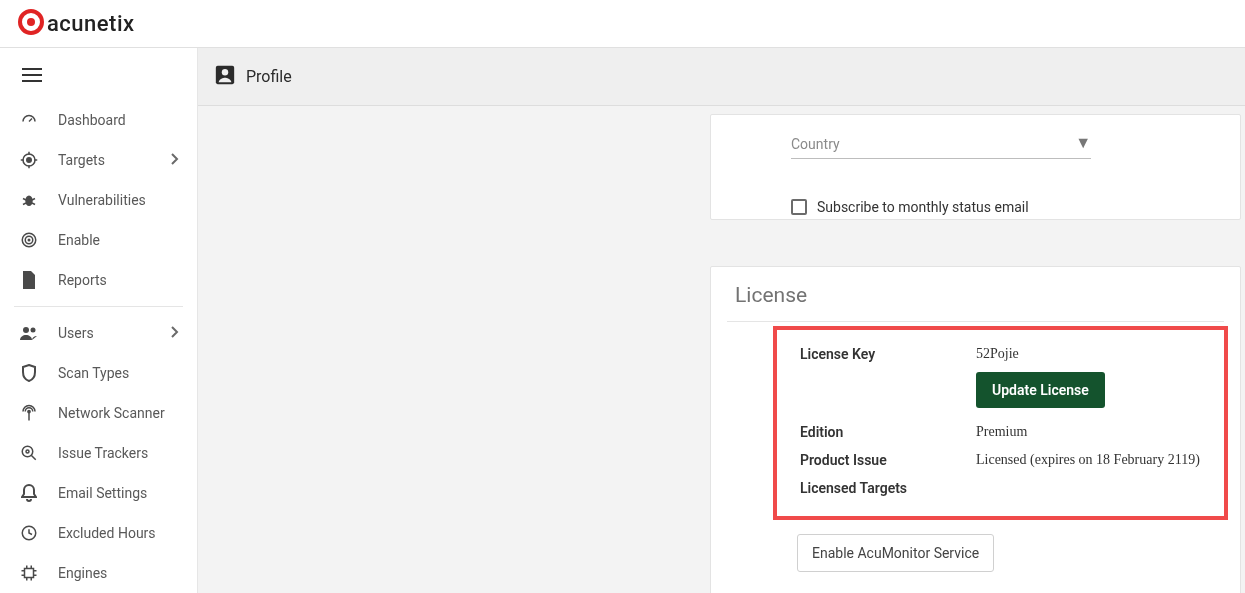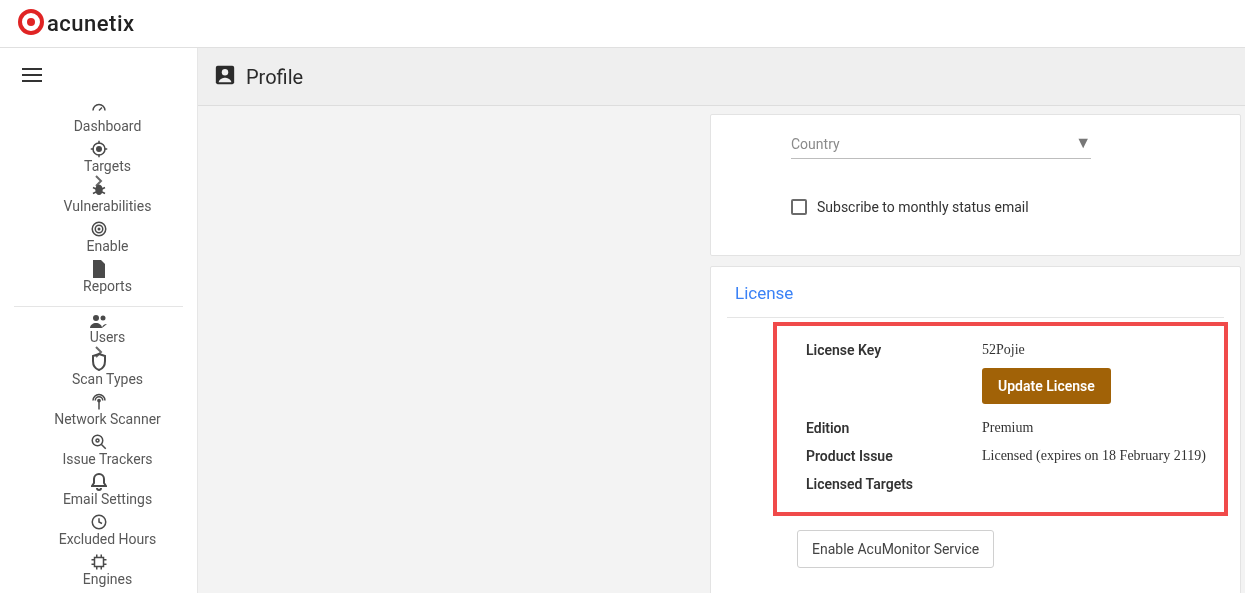--- a/index.html
+++ b/index.html
@@ -4,44 +4,44 @@
 <style>
   * { box-sizing: border-box; margin: 0; padding: 0; font-family: -apple-system, BlinkMacSystemFont, "Segoe UI", Roboto, Arial, sans-serif; }
   body { width: 1245px; height: 593px; background: #fff; overflow: hidden; color: #333; }
   .topbar { height: 48px; border-bottom: 1px solid #e0e0e0; display: flex; align-items: center; padding-left: 18px; }
   .logo { display: flex; align-items: center; gap: 3px; }
   .logo-text { font-size: 22px; font-weight: 500; color: #222; letter-spacing: 0.5px; }
   .main { display: flex; height: calc(100% - 48px); }
   .sidebar { width: 198px; border-right: 1px solid #e6e6e6; background: #fff; display: flex; flex-direction: column; padding-top: 8px; }
   .hamburger { padding: 12px 22px 18px 22px; cursor: pointer; }
   .hamburger svg { display:block; }
-  .nav-item { display: flex; align-items: center; height: 40px; padding: 0 18px; color: #595959; font-size: 14px; cursor: pointer; position: relative; flex-direction: column; }
+  .nav-item { display: flex; align-items: center; height: 40px; padding: 0 18px; color: #595959; font-size: 14px; cursor: pointer; position: relative; }
   .nav-item .icon { width: 22px; display:flex; align-items:center; justify-content:center; color:#4a4a4a; }
   .nav-item .lbl { margin-left: 18px; flex: 1; }
   .nav-item .chev { color:#6a6a6a; }
   .nav-divider { height:1px; background:#e5e5e5; margin: 6px 14px; }
   .content { flex: 1; background: #f0f0f0; display: flex; flex-direction: column; overflow: hidden; }
   .page-header { height: 58px; background: #efefef; border-bottom: 1px solid #ddd; display:flex; align-items:center; padding-left: 16px; gap: 10px; color:#2b2b2b; }
-  .page-header .title { font-size: 20px; font-weight:400; }
+  .page-header .title { font-size: 16px; font-weight:400; }
   .body-area { flex:1; position:relative; background:#f3f3f3; overflow:hidden; }
   .panel { position:absolute; background:#fff; border:1px solid #e3e3e3; border-radius:2px; }
-  .panel.top { top: 8px; left: 512px; right: 4px; height: 142px; padding: 18px 16px 16px 80px; }
+  .panel.top { top: 8px; left: 512px; right: 4px; height: 106px; padding: 18px 16px 16px 80px; }
   .country-wrap { display:flex; align-items:flex-end; justify-content:space-between; width: 300px; border-bottom:1px solid #bdbdbd; padding-bottom: 6px; margin-bottom: 40px; }
   .country-label { font-size: 14px; color:#8a8a8a; }
   .dropdown-caret { color:#777; }
   .subscribe { display:flex; align-items:flex-start; gap:10px; color:#333; font-size:14px; }
   .checkbox { width:16px; height:16px; border:2px solid #6b6b6b; border-radius:2px; }
   .panel.license { top: 160px; left:512px; right:4px; bottom: -30px; padding: 16px 16px 16px 16px; }
-  .license-title { font-size:17px; color:#3b82f6; margin-left: 8px; margin-bottom: 14px; }
+  .license-title { font-size:21px; color:#737373; margin-left: 8px; margin-bottom: 14px; }
   .license-hr { height:1px; background:#e5e5e5; margin-bottom: 4px; }
-  .highlight-box { border:4px solid #f04a4a; margin: 0 -4px 0 46px; padding: 10px 6px 14px 29px; }
+  .highlight-box { border:4px solid #f04a4a; margin: 0 -4px 0 46px; padding: 10px 6px 14px 23px; }
   .row { display:flex; font-size:14px; color:#333; padding: 6px 0; }
   .row .k { width: 176px; font-weight:600; }
   .row .v { flex:1;font-family:Liberation Serif, serif; }
-  .update-btn { display:inline-block; background:#a16207; color:#fff; border:none; padding: 10px 16px; font-size:14px; font-weight:600; border-radius:3px; margin: 4px 0 10px 176px; cursor:pointer; }
+  .update-btn { display:inline-block; background:#14532d; color:#fff; border:none; padding: 10px 16px; font-size:14px; font-weight:600; border-radius:3px; margin: 4px 0 10px 176px; cursor:pointer; }
   .enable-btn { display:inline-block; background:#fff; border:1px solid #d0d0d0; color:#444; padding:10px 14px; font-size:14px; border-radius:3px; margin: 14px 0 0 70px; cursor:pointer; }
 </style>
 </head>
 <body>
 
 <div class="topbar">
   <div class="logo">
     <span>
       <svg width="26" height="26" viewBox="0 0 26 26">
           <circle cx="13" cy="13" r="11" fill="none" stroke="#e02424" stroke-width="4"></circle>

